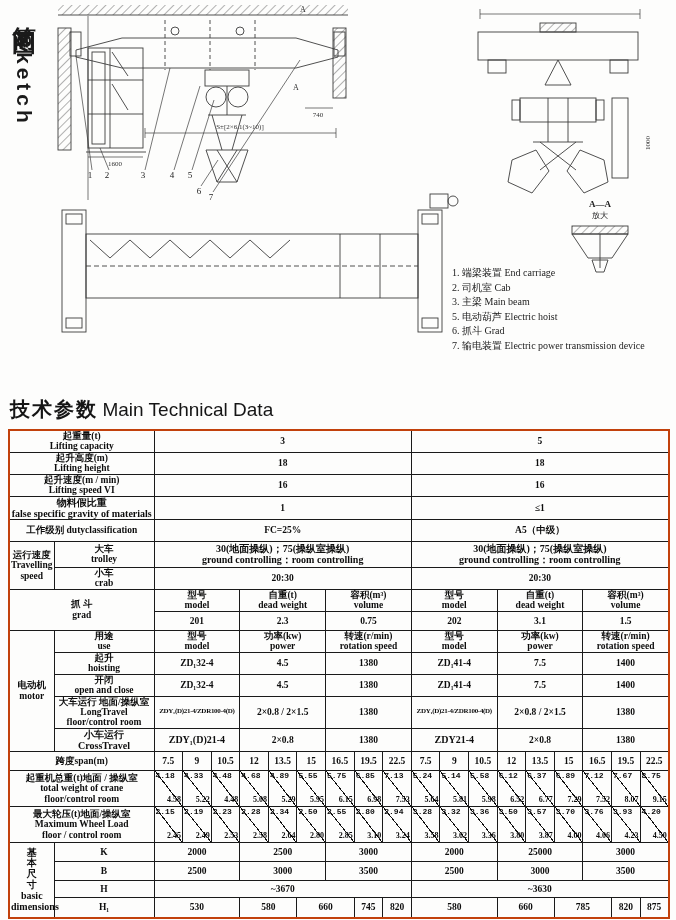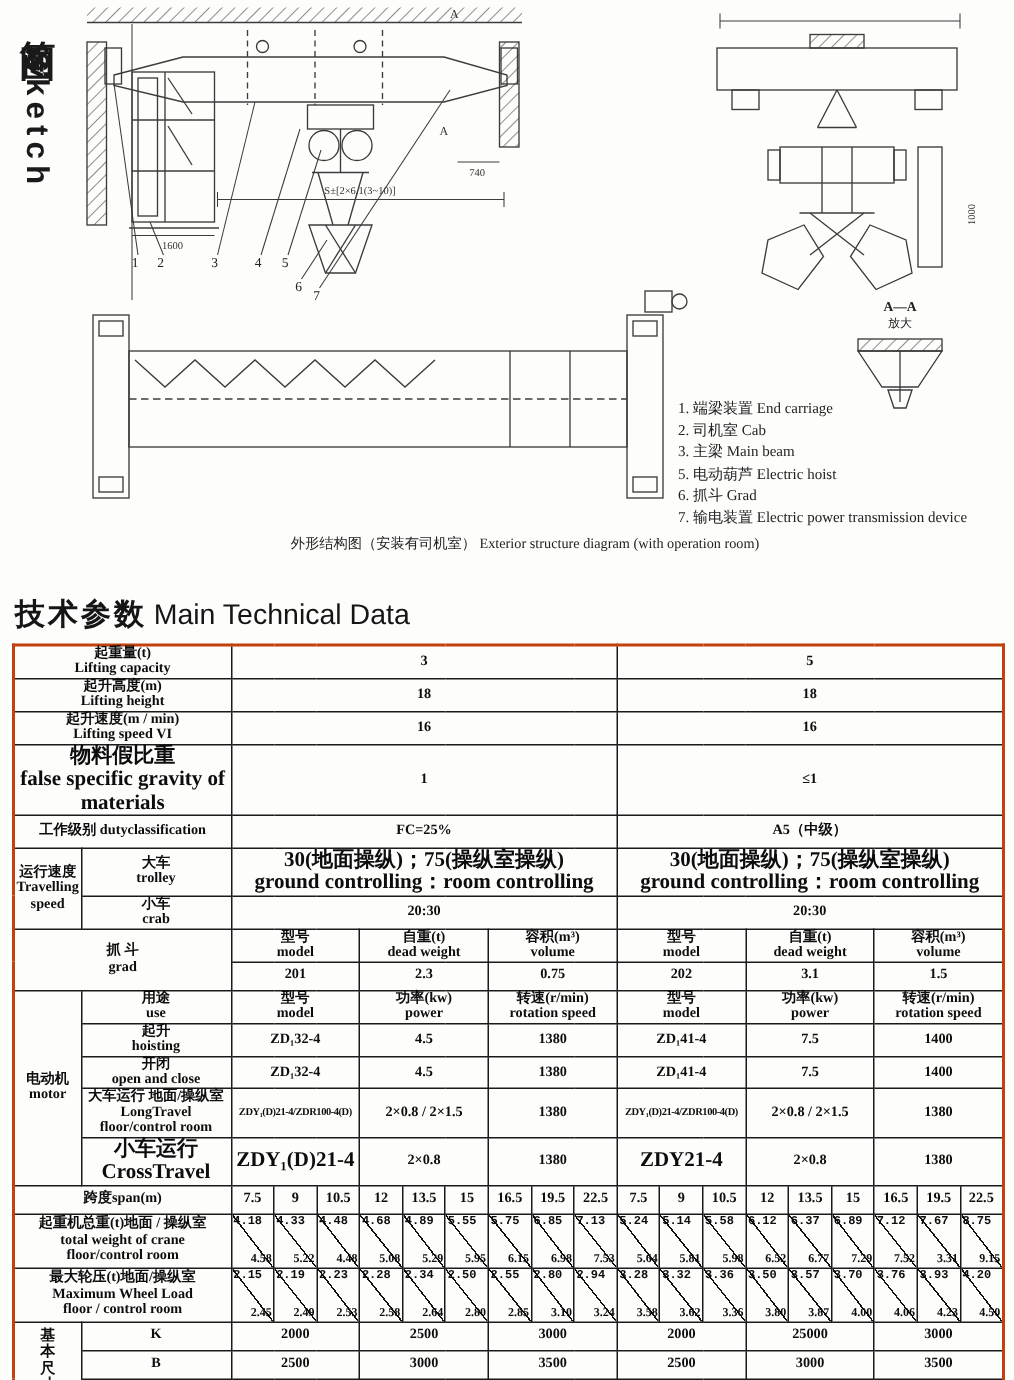--- a/index.html
+++ b/index.html
@@ -22,21 +22,21 @@
   .heading{margin:14px 0 6px 10px;font-family:"Liberation Sans",sans-serif;color:#151515;}
   .heading .zh{font-size:20px;font-weight:bold;letter-spacing:2px;}
   .heading .en{font-size:19px;font-weight:500;}
 
   
   table{border-collapse:collapse;table-layout:fixed;width:660px;margin-left:8px;
     font-family:"Liberation Serif",serif;font-weight:bold;color:#0d0d0d;}
   td{border:1px solid #1a1a1a;text-align:center;vertical-align:middle;
     font-size:9.5px;line-height:1.1;padding:0 1px;}
   table{border:2px solid #c2410c;}
-  td.sm{font-size:14px;}
+  td.sm{font-size:10px;}
   td.xs{font-size:7px;letter-spacing:-0.3px;white-space:nowrap;}
   td.vt{font-size:10px;line-height:1.08;}
   #tt tr{height:22px;}
   #tt tr:nth-child(6){height:26px;}
   #tt tr:nth-child(7){height:20px;margin-top:48px;}
   #tt tr:nth-child(9){height:19px;}
   #tt tr:nth-child(11),#tt tr:nth-child(12){height:20px;margin-left:44px;}
   #tt tr:nth-child(13){height:32px;}
   #tt tr:nth-child(15){height:19px;}
   #tt tr:nth-child(16),#tt tr:nth-child(17){height:36px;}
@@ -205,21 +205,20 @@
 
     <div class="legend">
       <div>1. 端梁装置  End carriage</div>
       <div>2. 司机室  Cab</div>
       <div>3. 主梁  Main beam</div>
       <div>5. 电动葫芦  Electric hoist</div>
       <div>6. 抓斗  Grad</div>
       <div>7. 输电装置  Electric power transmission device</div>
     </div>
 
-    <div class="caption">外形结构图（安装有司机室） Exterior structure diagram (with operation room)</div>
   </div>
 
   <div class="heading">
     <span class="zh">技术参数</span>
     <span class="en">Main Technical Data</span>
   </div>
 
   <table>
     <colgroup>
       <col style="width:45px">
@@ -425,21 +424,21 @@
           <td class="diag">
             <span class="dt">6.89</span>
             <span class="db">7.29</span>
           </td>
           <td class="diag">
             <span class="dt">7.12</span>
             <span class="db">7.52</span>
           </td>
           <td class="diag">
             <span class="dt">7.67</span>
-            <span class="db">3.31</span>
+            <span class="db">8.07</span>
           </td>
           <td class="diag">
             <span class="dt">8.75</span>
             <span class="db">9.15</span>
           </td>
         </tr>
         <tr>
           <td colspan="2">最大轮压(t)地面/操纵室<br>Maximum Wheel Load<br>floor / control room</td>
           <td class="diag">
             <span class="dt">2.15</span>

